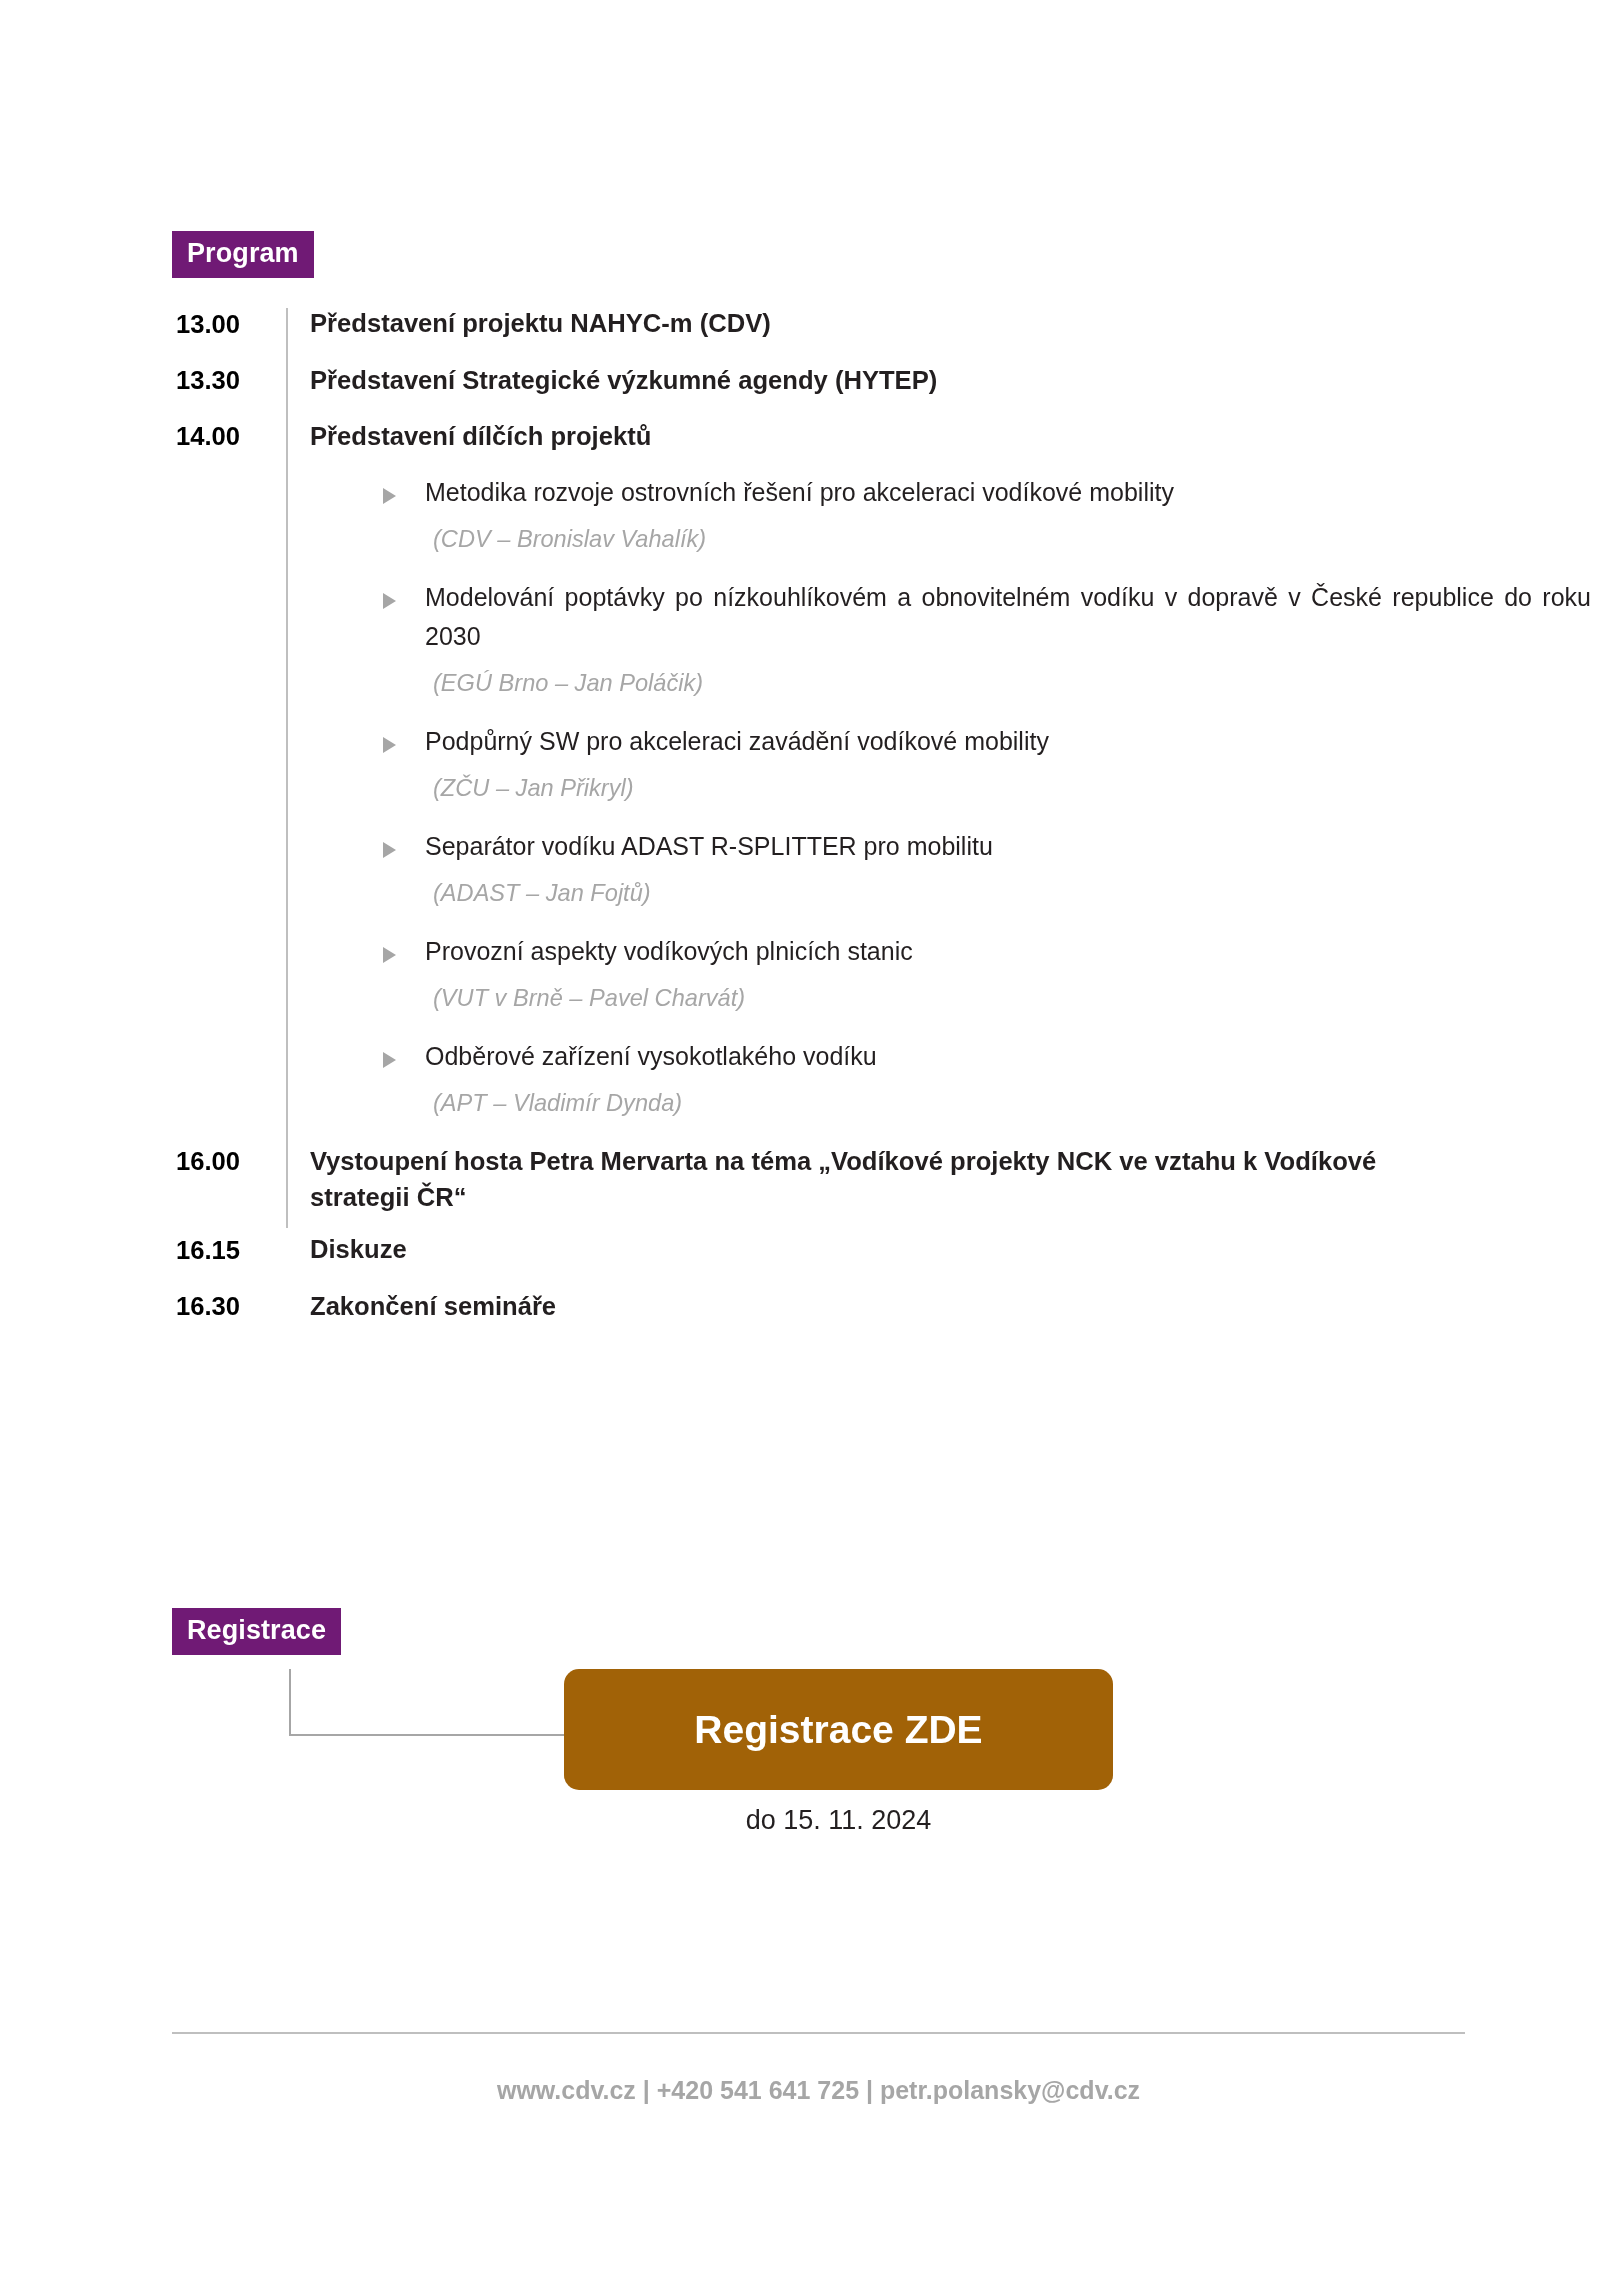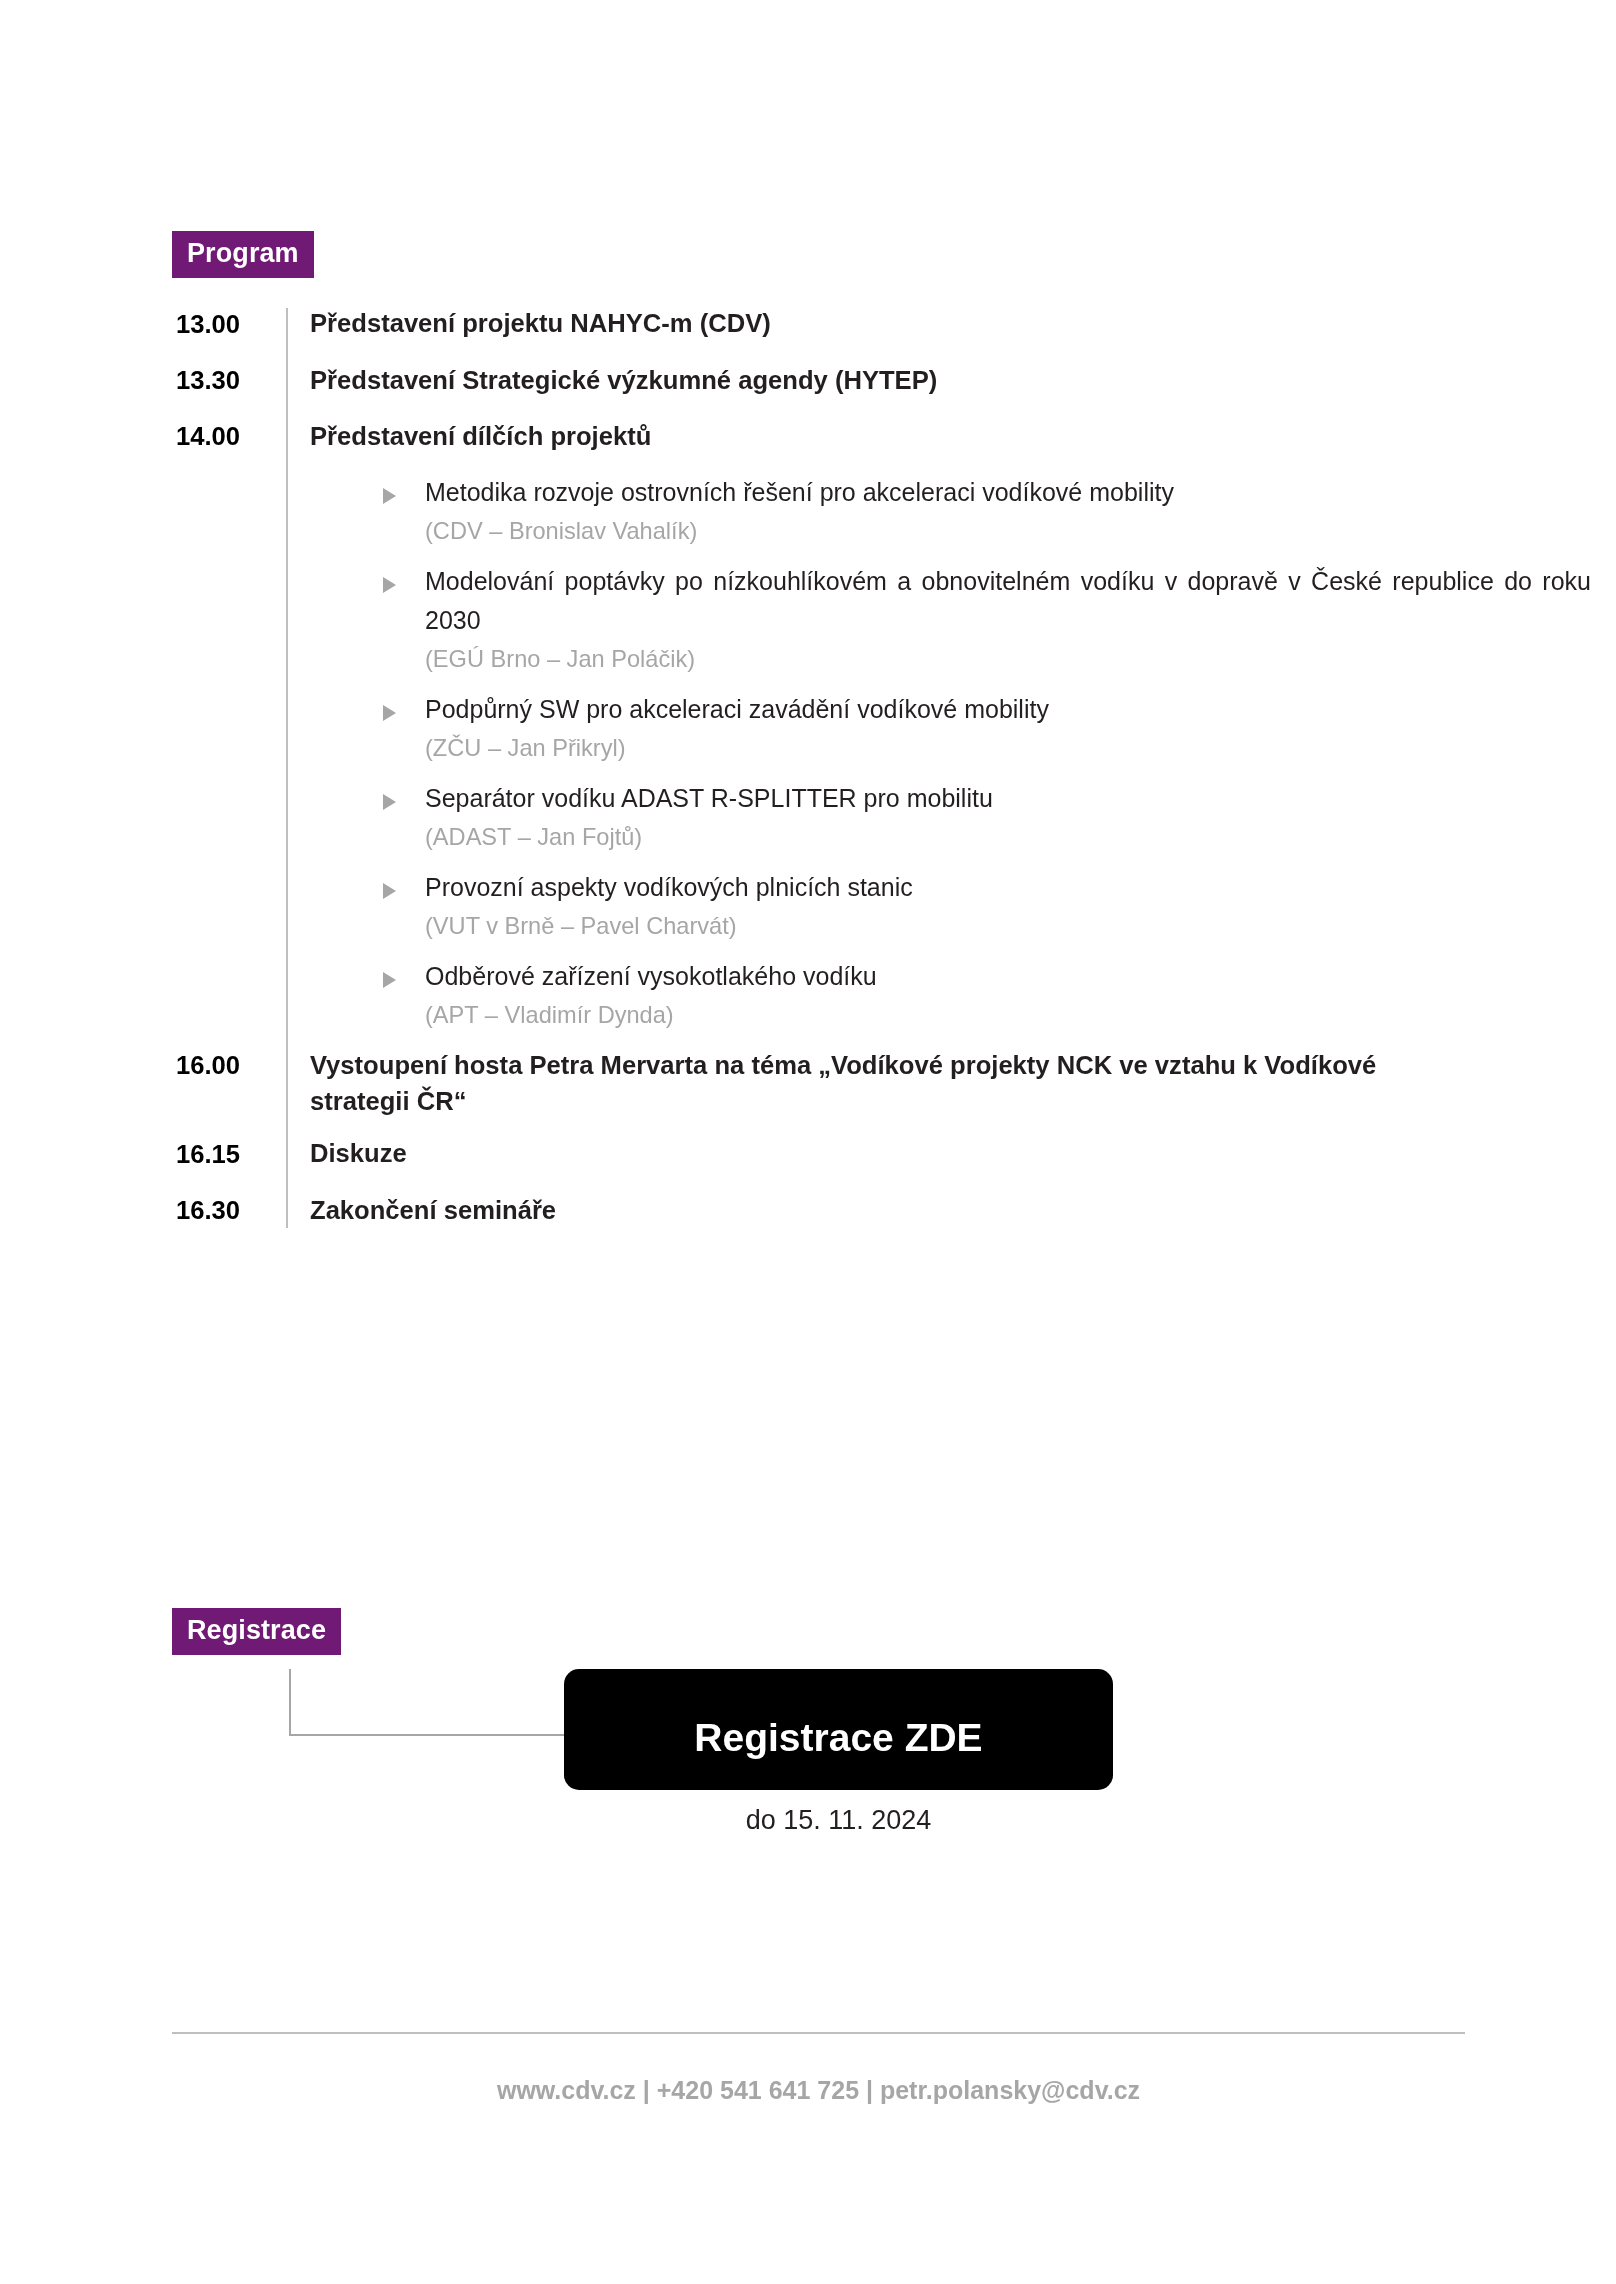--- a/index.html
+++ b/index.html
@@ -122,22 +122,23 @@
     color: #231f20;
     margin: 0;
     text-align: justify;
     text-justify: inter-word;
   }
   .sub-title.wide { width: 1166px; }
 
   .sub-author {
     font-size: 23.6px;
     line-height: 38px;
+    font-style: italic;
     color: #a6a6a6;
-    margin: 0;
+    margin: 8px;
   }
 
   
   .reg-area {
     position: absolute;
     left: 172px;
     top: 1662px;
     width: 1293px;
     height: 215px;
   }
@@ -152,30 +153,30 @@
     border-bottom: 2.7px solid #a6a6a6;
     box-sizing: border-box;
   }
 
   .reg-button {
     position: absolute;
     left: 392px;
     top: 6.7px;
     width: 549px;
     height: 121px;
-    background: #000000;
+    background: #a16207;
     border-radius: 15px;
     border: none;
     color: #ffffff;
     font-family: "Liberation Sans", sans-serif;
     font-weight: bold;
     font-size: 39px;
     line-height: 121px;
     text-align: center;
-    padding: 8px;
+    padding: 0;
     cursor: pointer;
     display: block;
   }
 
   .reg-deadline {
     position: absolute;
     left: 392px;
     top: 140px;
     width: 549px;
     text-align: center;

